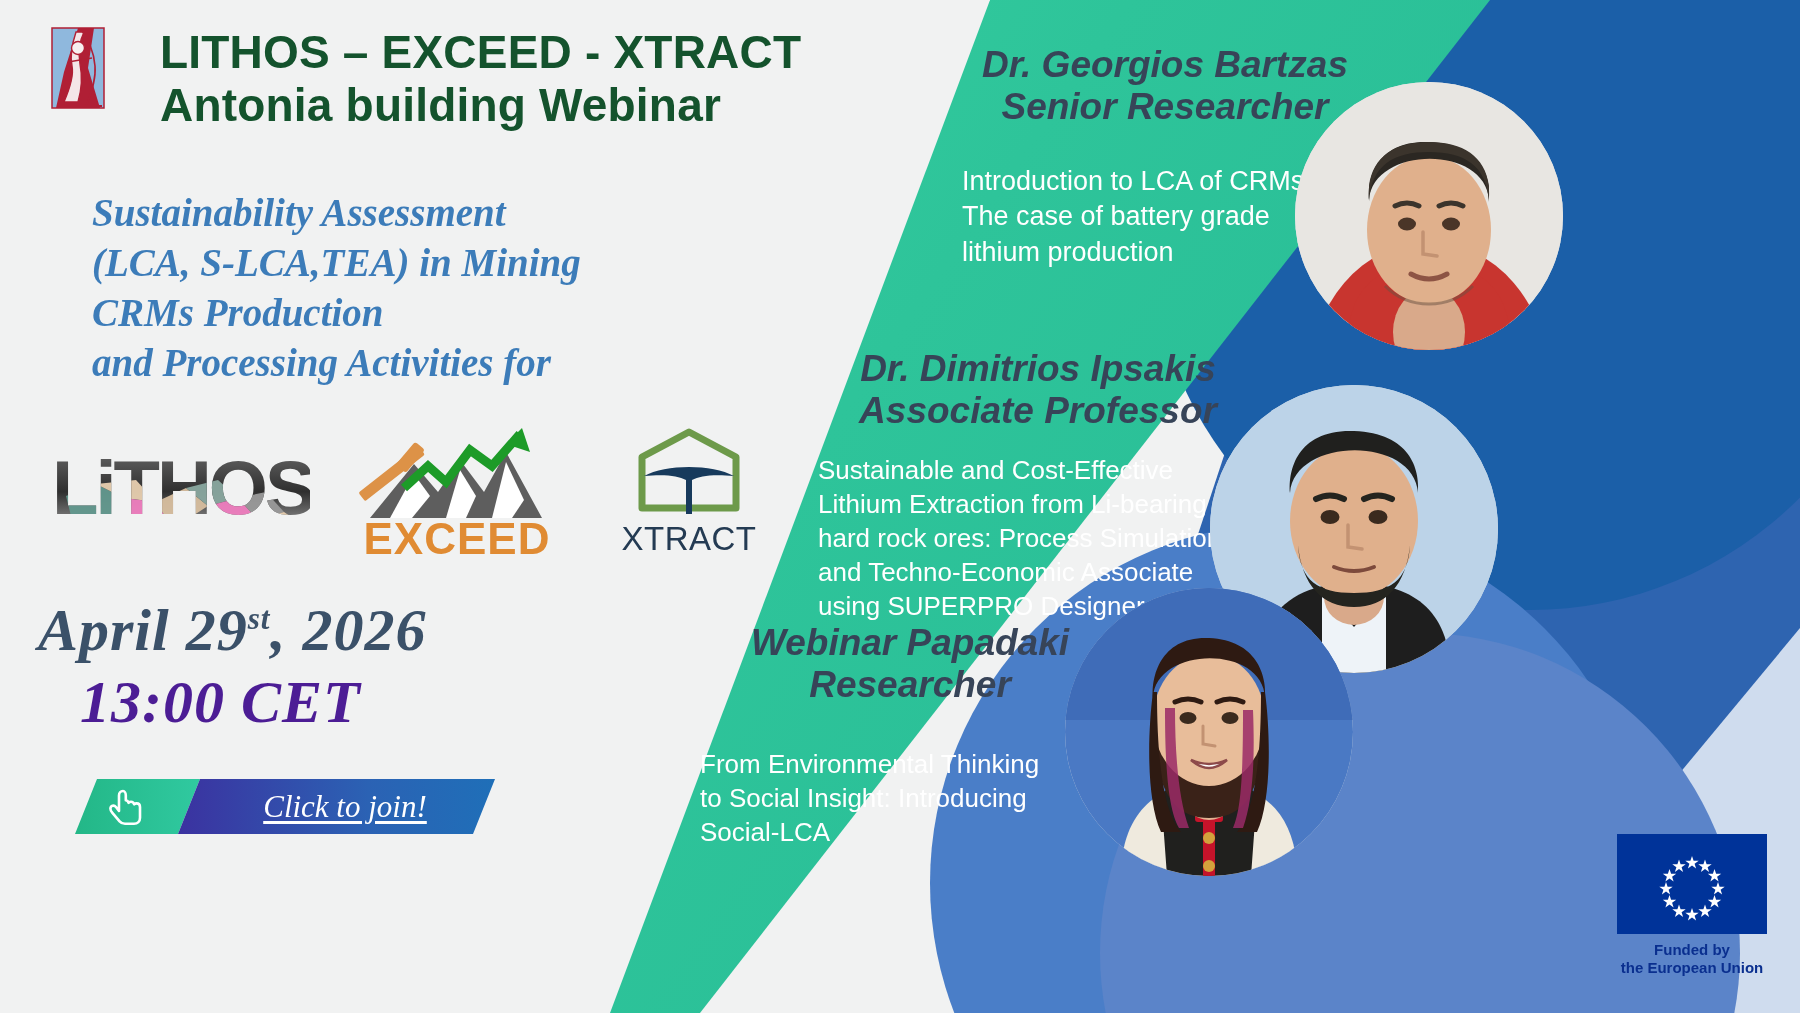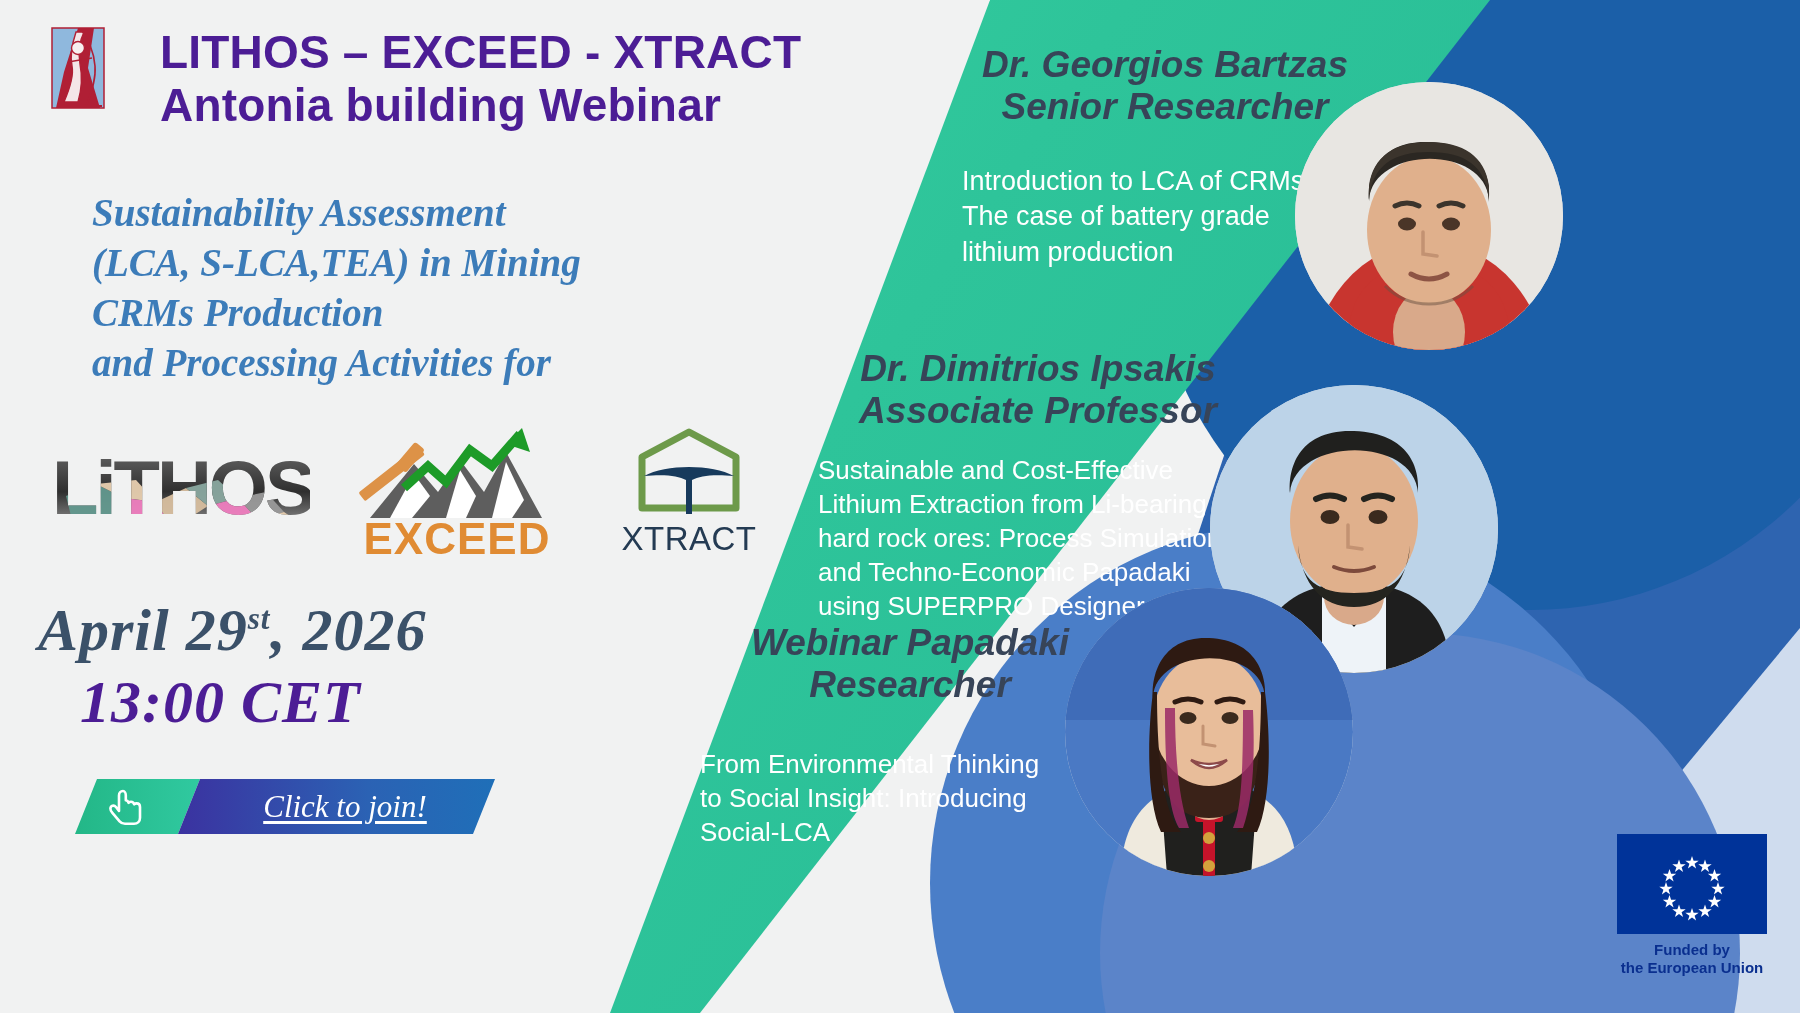--- a/index.html
+++ b/index.html
@@ -58,21 +58,21 @@
   }
 
   
   .ntua-logo {
     position:absolute; left:48px; top:22px; width:68px; height:92px;
   }
   .title-block { position:absolute; left:160px; top:26px; width:800px; }
   .main-title {
     font-family:"Liberation Sans", sans-serif;
     font-weight:bold; font-size:46px; line-height:1.16;
-    color:#4c1d95; letter-spacing:0.2px;
+    color:#14532d; letter-spacing:0.2px;
   }
   .subtitle {
     position:absolute; left:92px; top:188px; width:640px;
     font-family:"Liberation Serif", serif;
     font-style:italic; font-weight:bold;
     font-size:39px; line-height:1.28; color:#3c7cb9;
   }
 
   
   .logos-row {
@@ -312,21 +312,21 @@
     </div>
   </div>
 
   <div class="speaker sp2">
     <div class="sp-name">Dr. Dimitrios Ipsakis</div>
     <div class="sp-name">Associate Professor</div>
     <div class="sp-desc">
       <div>Sustainable and Cost-Effective</div>
       <div>Lithium Extraction from Li-bearing</div>
       <div>hard rock ores: Process Simulation</div>
-      <div>and Techno-Economic Papadaki</div>
+      <div>and Techno-Economic Associate</div>
       <div>using SUPERPRO Designer</div>
     </div>
   </div>
 
   <div class="speaker sp3">
     <div class="sp-name">Webinar Papadaki</div>
     <div class="sp-name">Researcher</div>
     <div class="sp-desc">
       <div>From Environmental Thinking</div>
       <div>to Social Insight: Introducing</div>

